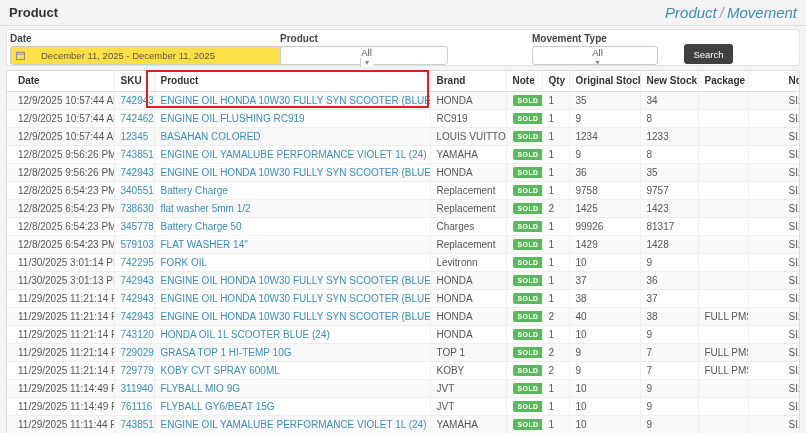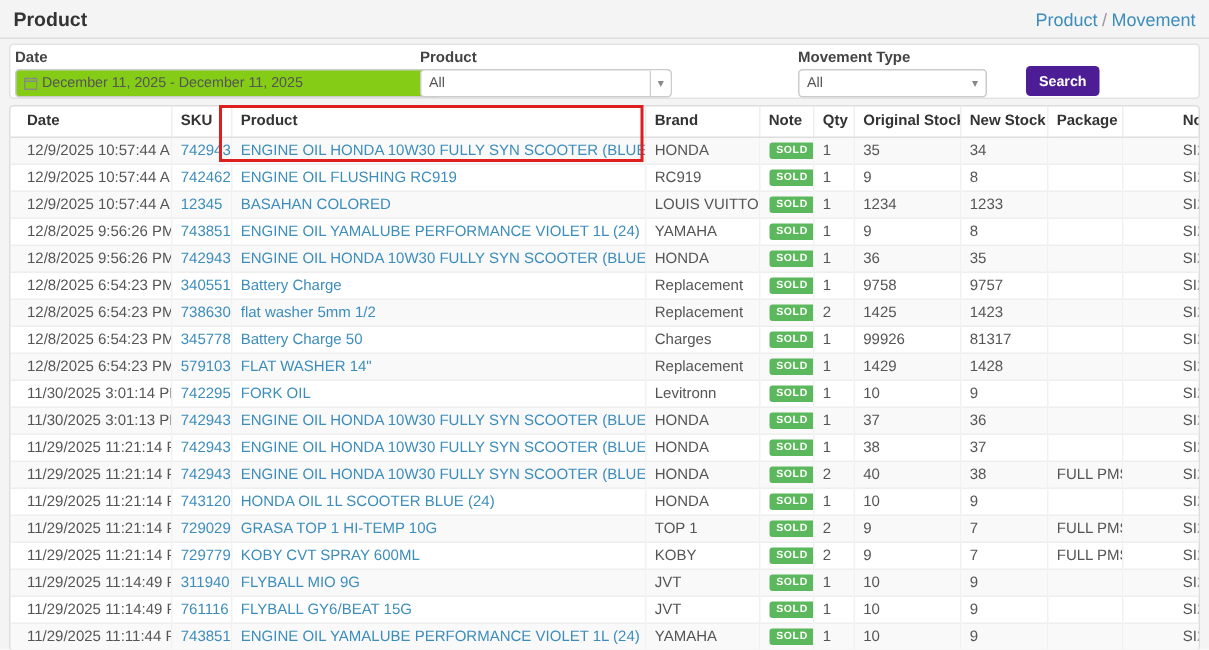--- a/index.html
+++ b/index.html
@@ -11,64 +11,63 @@
     position:relative;
   }
   
   .page-header {
     height:26px;
     display:flex; align-items:center; justify-content:space-between;
     padding:0 9px;
     border-bottom:1px solid #ddd;
   }
   .page-title { font-size:13px; font-weight:bold; color:#333; }
-  .breadcrumb { font-size:12px; color:#777; }
+  .breadcrumb { font-size:15px; color:#777;font-style:italic; }
   .breadcrumb a { color:#3c8dbc; text-decoration:none; }
   .breadcrumb .sep { margin:0 3px; color:#999; }
 
   
   .filter-panel {
     margin:3px 6px 0 6px;
     background:#fff;
     border:1px solid #e3e3e3;
     border-radius:3px;
     height:37px;
     position:relative;
   }
   .filter-group { position:absolute; top:3px; }
   .filter-label { font-size:10px; font-weight:bold; color:#444; display:block; margin-bottom:2px; }
   .f-date  { left:3px;  width:258px; }
   .f-prod  { left:273px; width:168px; }
   .f-move  { left:525px; width:126px; }
   .date-input {
     width:284px; height:19px;
-    border:1px solid #ccc; border-radius:3px; background:#84cc16;
-    display:flex; align-items:center; gap:3px;
+    border:1px solid #ccc; border-radius:3px; background:#fde047;
+    display:flex; align-items:center; gap:16px;
     padding:0 5px; font-size:9.5px; color:#555;
     cursor:pointer;
   }
   .cal-icon { width:9px; height:9px; flex:0 0 auto; }
   .select-box {
     height:19px; border:1px solid #ccc; border-radius:3px; background:#fff;
     display:flex; align-items:center; justify-content:space-between;
-    font-size:9.5px; color:#555; padding-left:5px; cursor:pointer;
+    font-size:9.5px; color:#555; padding-left:5px; cursor:pointer;flex-direction:column;
   }
   .select-arrow-box {
     width:14px; height:100%; border-left:1px solid #ccc;
     display:flex; align-items:center; justify-content:center;
     color:#888; font-size:8px; background:#fff; border-radius:0 3px 3px 0;
   }
   .select-arrow-plain { color:#888; font-size:8px; padding:0 5px; }
   .search-btn {
     position:absolute; left:677px; top:14px;
     width:49px; height:20px;
-    background:#4c1d95; color:#fff; border:none; border-radius:3px;
+    background:#404040; color:#fff; border:none; border-radius:3px;
     font-size:9.5px; font-family:"Liberation Sans", sans-serif;
     cursor:pointer;
-    font-weight:bold;
   }
 
   
   .table-panel {
     margin:4px 6px 0 6px;
     background:#fff;
     border:1px solid #ddd;
     border-radius:3px;
   }
   table { width:100%; border-collapse:collapse; table-layout:fixed; font-size:10px; }

